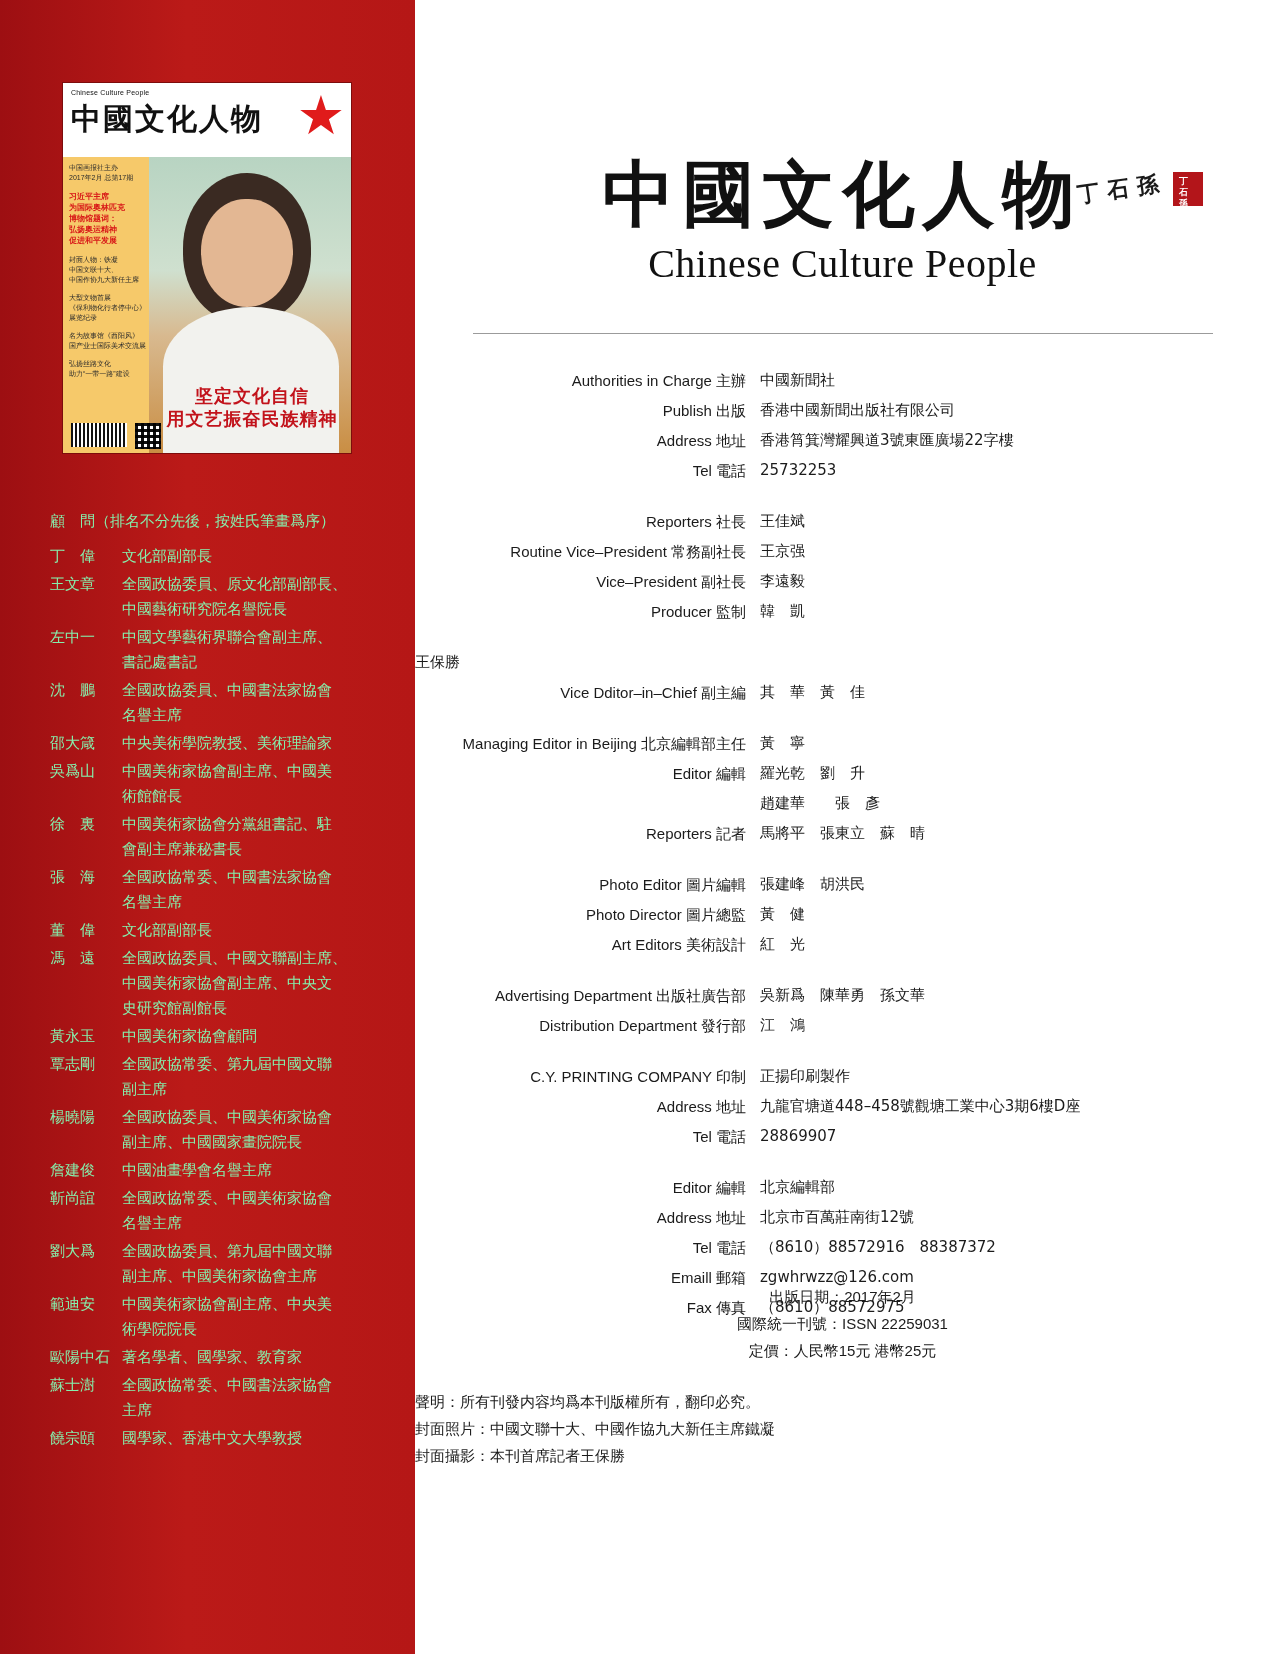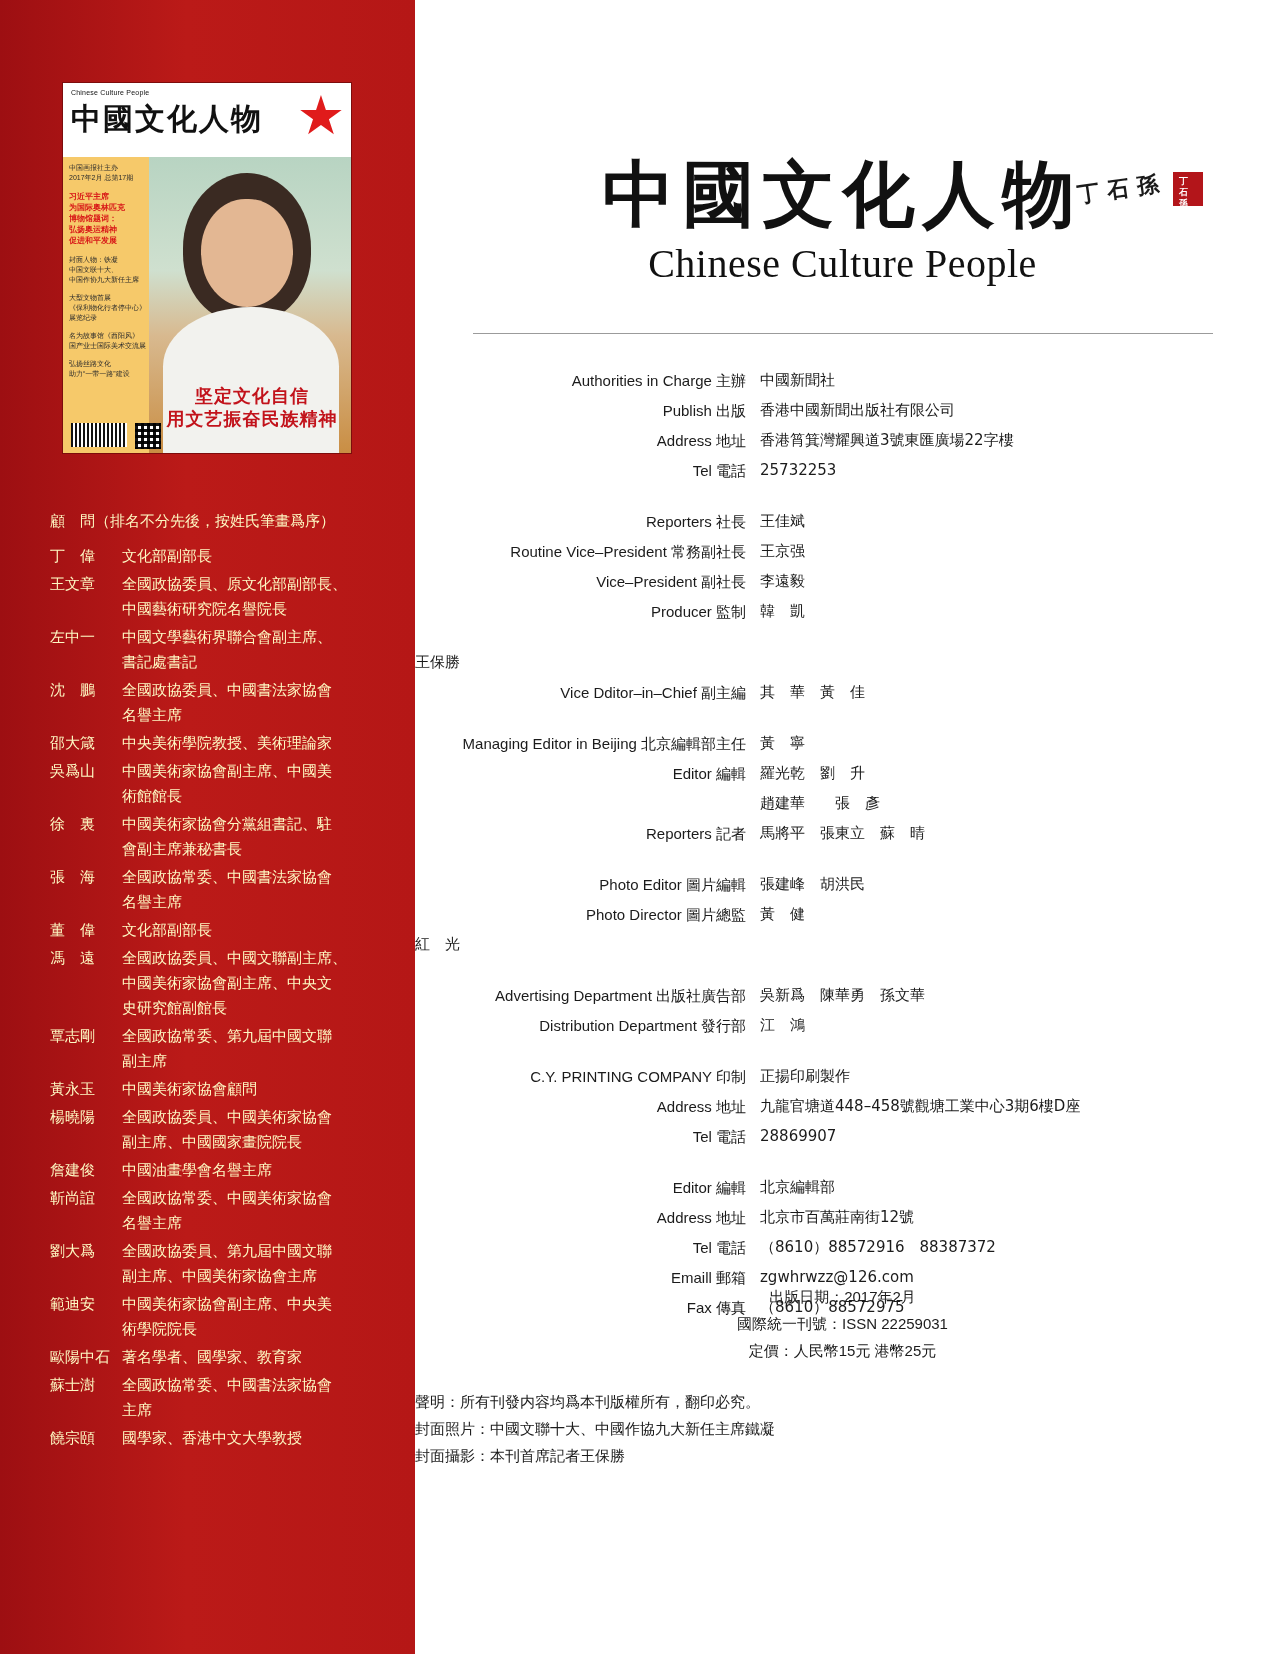--- a/index.html
+++ b/index.html
@@ -91,21 +91,21 @@
     position:absolute; left:72px; bottom:4px; width:26px; height:26px;
     background:
       repeating-linear-gradient(to right,#111 0 3px,#fff 3px 6px),
       repeating-linear-gradient(to bottom,#111 0 3px,#fff 3px 6px);
     background-blend-mode:multiply;
   }
 
   
   #advisors {
     position:absolute; left:50px; top:512px; width:340px;
-    color:#fef9c3;
+    color:#86efac;
     font-family:"DejaVu Sans", sans-serif;
   }
   #advisors-heading {
     font-size:15px; margin-bottom:13px; white-space:nowrap;
   }
   .adv-row { display:flex; margin-bottom:3px; }
   .adv-name {
     width:72px; flex:0 0 72px; font-size:15px; line-height:25px;
     white-space:nowrap;
   }
@@ -258,27 +258,27 @@
           <div class="adv-name">董　偉</div>
           <div class="adv-title" style="white-space: pre-line;">文化部副部長</div>
         </div>
         <div class="adv-row">
           <div class="adv-name">馮　遠</div>
           <div class="adv-title" style="white-space: pre-line;">全國政協委員、中國文聯副主席、
 中國美術家協會副主席、中央文
 史研究館副館長</div>
         </div>
         <div class="adv-row">
+          <div class="adv-name">黃永玉</div>
+          <div class="adv-title" style="white-space: pre-line;">中國美術家協會顧問</div>
+        </div>
+        <div class="adv-row">
           <div class="adv-name">覃志剛</div>
           <div class="adv-title" style="white-space: pre-line;">全國政協常委、第九屆中國文聯
 副主席</div>
-        </div>
-        <div class="adv-row">
-          <div class="adv-name">黃永玉</div>
-          <div class="adv-title" style="white-space: pre-line;">中國美術家協會顧問</div>
         </div>
         <div class="adv-row">
           <div class="adv-name">楊曉陽</div>
           <div class="adv-title" style="white-space: pre-line;">全國政協委員、中國美術家協會
 副主席、中國國家畫院院長</div>
         </div>
         <div class="adv-row">
           <div class="adv-name">詹建俊</div>
           <div class="adv-title" style="white-space: pre-line;">中國油畫學會名譽主席</div>
         </div>
@@ -394,20 +394,21 @@
       <div class="blk">
         <div class="row">
           <div class="lbl">Photo Editor  圖片編輯</div>
           <div class="val">張建峰　胡洪民</div>
         </div>
         <div class="row">
           <div class="lbl">Photo Director  圖片總監</div>
           <div class="val">黃　健</div>
         </div>
         <div class="row">
+          <div class="lbl">Art Editors  美術設計</div>
           <div class="val">紅　光</div>
         </div>
       </div>
       <div class="blk">
         <div class="row">
           <div class="lbl">Advertising Department  出版社廣告部</div>
           <div class="val">吳新爲　陳華勇　孫文華</div>
         </div>
         <div class="row">
           <div class="lbl">Distribution Department  發行部</div>

